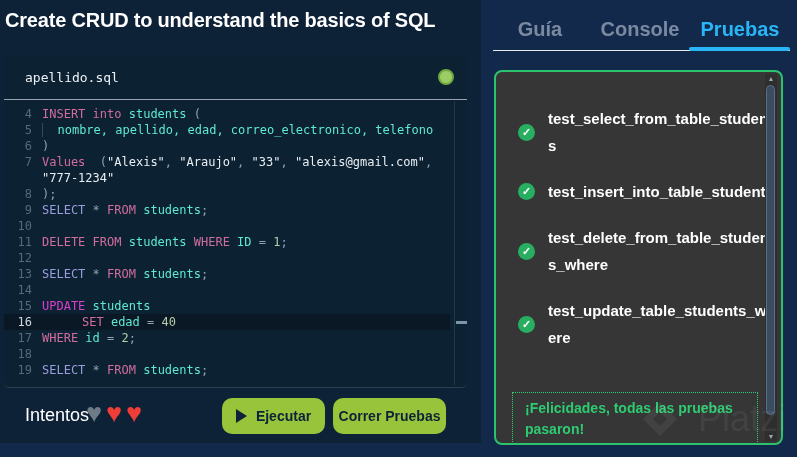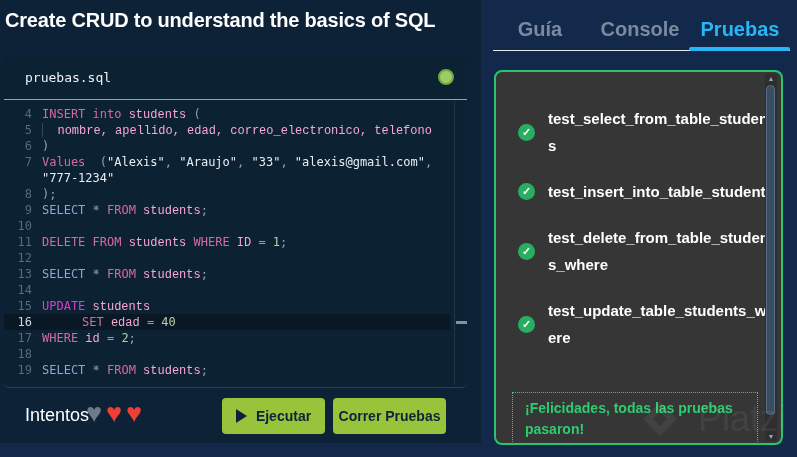--- a/index.html
+++ b/index.html
@@ -33,33 +33,33 @@
   }
   .code-area { position:relative; padding-top:6px; font-family:"DejaVu Sans Mono", monospace; font-size:12px; }
   .code-row { display:flex; height:16px; line-height:16px; white-space:pre; width:446px; }
   .code-row.active { background:#0a1826;gap:40px; }
   .gutter { width:28px; text-align:right; padding-right:0; color:#546a7d; flex:0 0 28px; }
   .code-row.active .gutter { color:#cfd8e0; }
   .code { padding-left:10px; }
   .tk-k { color:#d16d9e; }           
   .tk-s { color:#9a9ede; }           
   .tk-u { color:#d93ecf; }           
-  .tk-t { color:#f9a8d4;font-family:Liberation Mono, monospace; }           
+  .tk-t { color:#5eead4; }           
   .tk-p { color:#8fa1b3; }           
   .tk-n { color:#b5cea8; }           
   .tk-q { color:#e9eef3; }           
   .tk-g { color:#d6dde5; border-left:1px solid #33495c; }
   .overview-ruler { position:absolute; left:450px; top:46px; bottom:2px; width:0; border-left:1px solid #1f3847; }
   .cursor-dash { position:absolute; left:452px; top:266px; width:11px; height:3px; background:#7d93a8; }
   
   .attempts-label { position:absolute; left:25px; top:405px; font-size:18px; font-weight:normal; color:#fff; }
   .hearts { position:absolute; left:86px; top:394px; display:flex; gap:4px; }
   .heart { font-size:27px; line-height:38px; }
   .btn {
-    position:absolute; top:398px; height:36px; background:#98c43c; border:none; border-radius:4px;
+    position:absolute; top:398px; height:36px; background:#98c43c; border:none; border-radius:10px;
     color:#0d2438; font-family:"Liberation Sans", sans-serif; font-size:14px; font-weight:bold;
     display:flex; align-items:center; justify-content:center; gap:9px; cursor:pointer;
   }
   .btn-run { left:222px; width:103px; }
   .btn-tests { left:333px; width:113px; }
   .play-icon { width:0; height:0; border-left:11px solid #0d2438; border-top:7px solid transparent; border-bottom:7px solid transparent; }
   
   .tabs { position:absolute; left:490px; top:14px; width:300px; height:34px; display:flex; }
   .tab { width:100px; text-align:center; font-size:20px; font-weight:bold; color:#7b8aa0; line-height:30px; cursor:pointer; }
   .tab.active { color:#29b6f6; }
@@ -97,21 +97,21 @@
 </style>
 </head>
 <body>
 
 <div class="left-zone"></div>
 
 <h1 class="page-title">Create CRUD to understand the basics of SQL</h1>
 
 <div class="editor">
   <div class="editor-header">
-    <span class="filename">pruebas.sql</span>
+    <span class="filename">apellido.sql</span>
     <span class="status-dot"></span>
   </div>
   <div class="code-area" id="code-lines">
       <div class="code-row"><span class="gutter">4</span><span class="code"><span class="tk-k">INSERT</span><span class="tk-t"> </span><span class="tk-k">into</span><span class="tk-t"> students </span><span class="tk-p">(</span></span></div>
       <div class="code-row"><span class="gutter">5</span><span class="code"><span class="tk-g">  </span><span class="tk-t">nombre, apellido, edad, correo_electronico, telefono</span></span></div>
       <div class="code-row"><span class="gutter">6</span><span class="code"><span class="tk-p">)</span></span></div>
       <div class="code-row"><span class="gutter">7</span><span class="code"><span class="tk-k">Values</span><span class="tk-t">  </span><span class="tk-p">(</span><span class="tk-q">"Alexis"</span><span class="tk-p">, </span><span class="tk-q">"Araujo"</span><span class="tk-p">, </span><span class="tk-q">"33"</span><span class="tk-p">, </span><span class="tk-q">"alexis@gmail.com"</span><span class="tk-p">,</span></span></div>
       <div class="code-row"><span class="gutter"></span><span class="code"><span class="tk-q">"777-1234"</span></span></div>
       <div class="code-row"><span class="gutter">8</span><span class="code"><span class="tk-p">);</span></span></div>
       <div class="code-row"><span class="gutter">9</span><span class="code"><span class="tk-s">SELECT</span><span class="tk-t"> </span><span class="tk-p">*</span><span class="tk-t"> </span><span class="tk-k">FROM</span><span class="tk-t"> students</span><span class="tk-p">;</span></span></div>

